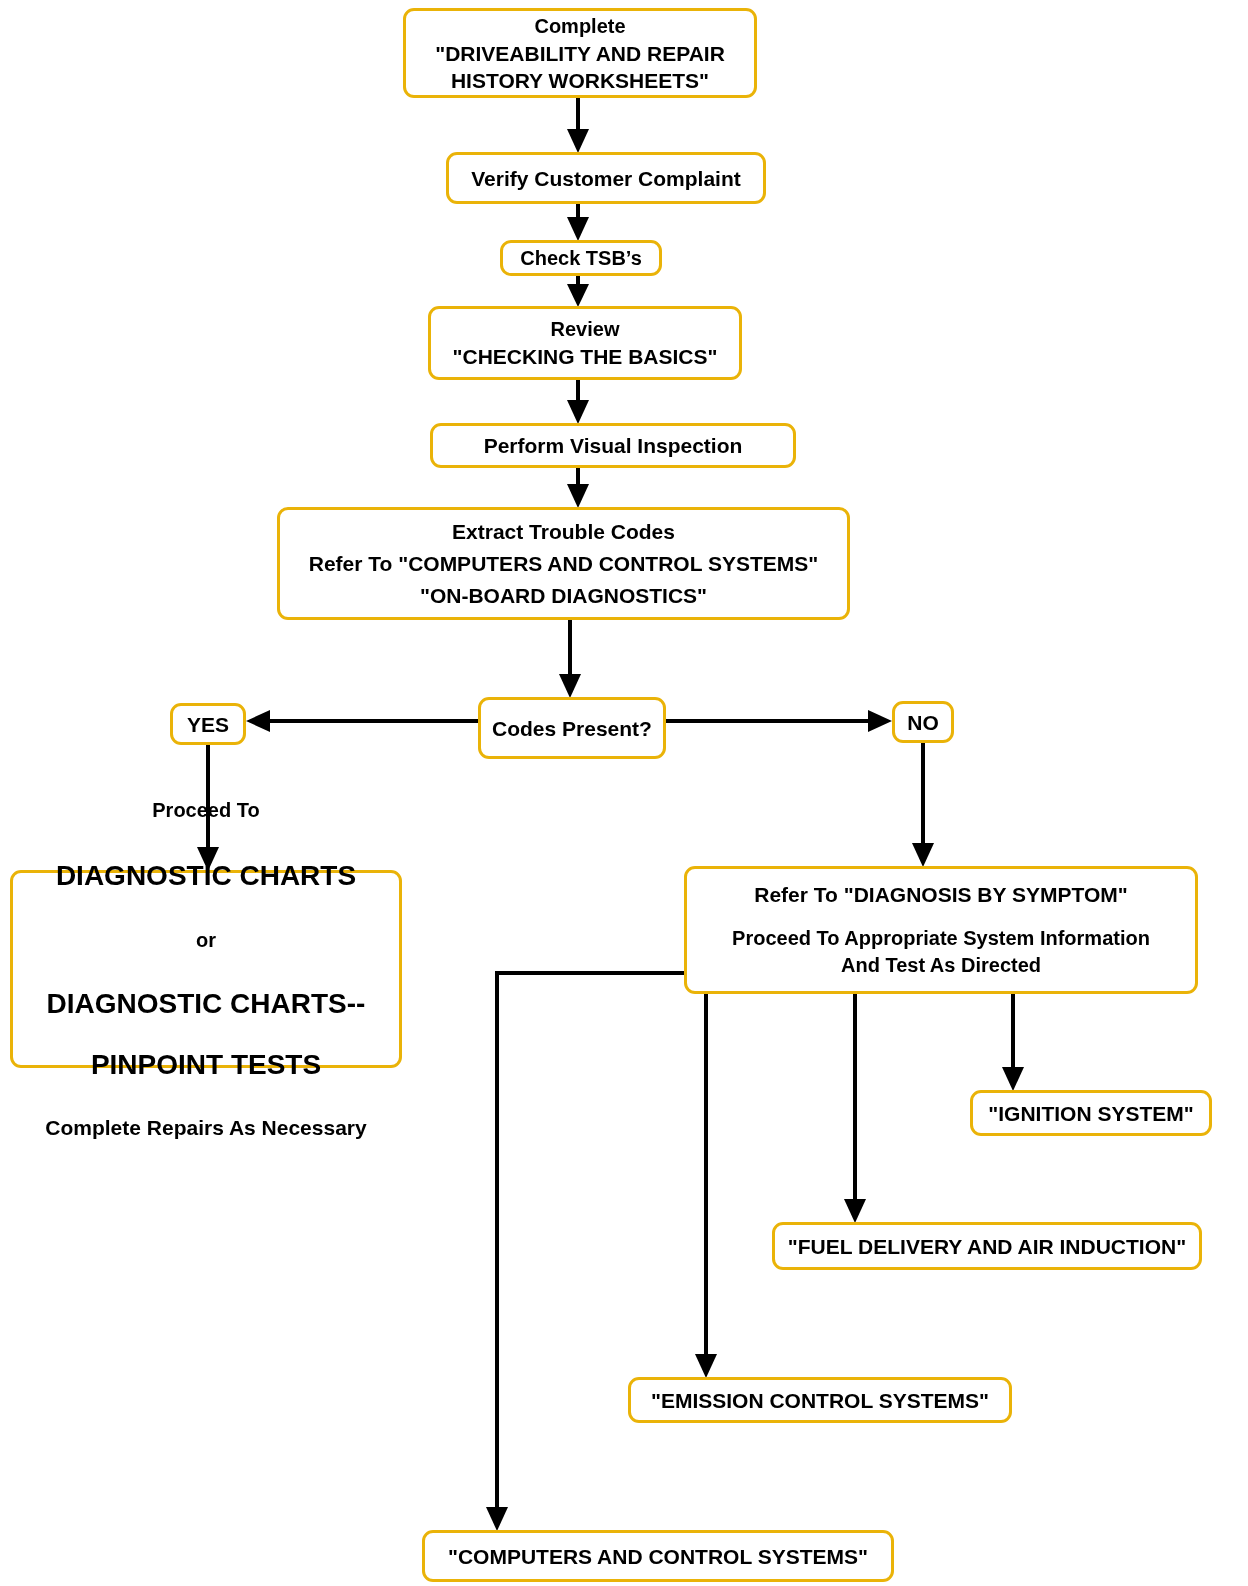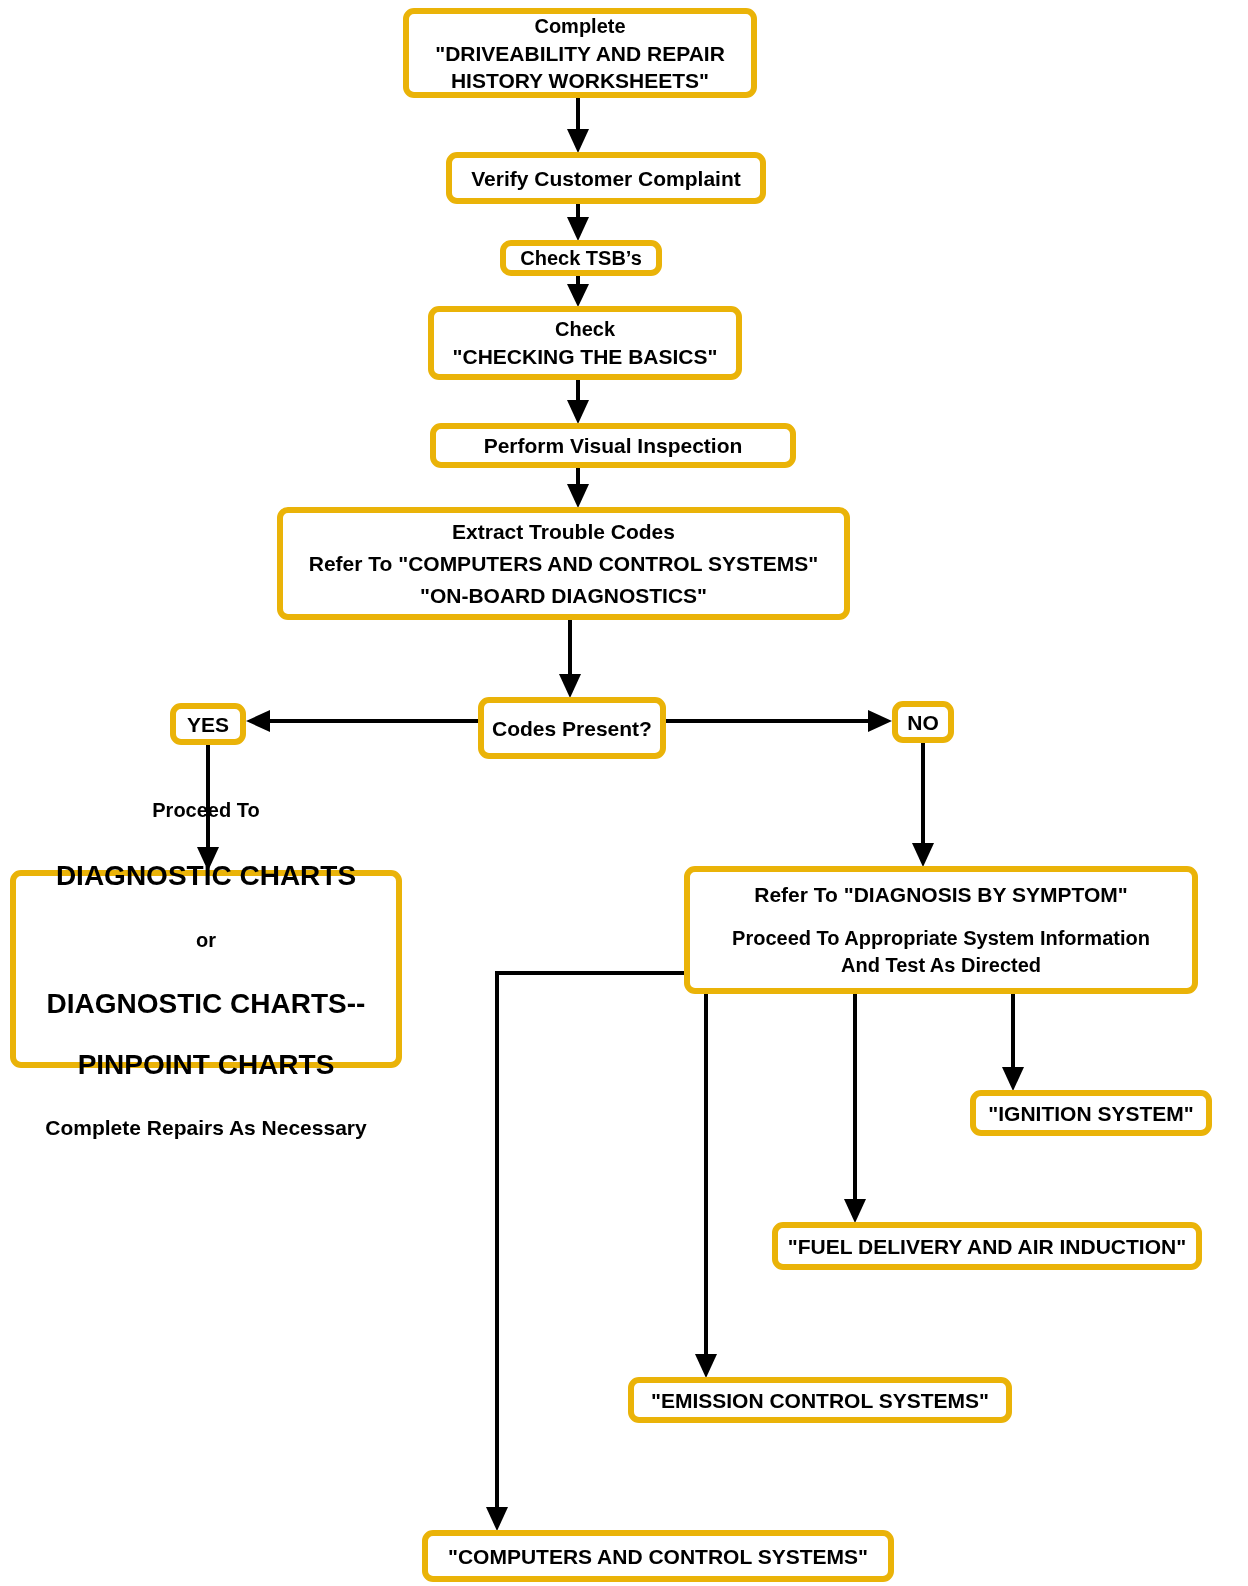--- a/index.html
+++ b/index.html
@@ -18,21 +18,21 @@
   }
   .connectors {
     position: absolute;
     left: 0;
     top: 0;
   }
   .node {
     position: absolute;
     box-sizing: border-box;
     background: #ffffff;
-    border: 6px solid #eab308;
+    border: 3px solid #eab308;
     border-radius: 11px;
     display: flex;
     flex-direction: column;
     align-items: center;
     justify-content: center;
     text-align: center;
     font-weight: bold;
     font-size: 20px;
     line-height: 27px;
     color: #000000;
@@ -93,21 +93,21 @@
 
   <div class="node" style="left:426px; top:152px; width:320px; height:52px;margin-left:20px;">
     <div class="ln t-lg">Verify Customer Complaint</div>
   </div>
 
   <div class="node" style="left:500px; top:240px; width:162px; height:36px;">
     <div class="ln">Check TSB’s</div>
   </div>
 
   <div class="node" style="left:428px; top:306px; width:314px; height:74px;">
-    <div class="ln">Check</div>
+    <div class="ln">Review</div>
     <div class="ln t-lg">"CHECKING THE BASICS"</div>
   </div>
 
   <div class="node" style="left:430px; top:423px; width:366px; height:45px;">
     <div class="ln t-lg">Perform Visual Inspection</div>
   </div>
 
   <div class="node n-extract" style="left:277px; top:507px; width:573px; height:113px;">
     <div class="ln">Extract Trouble Codes</div>
     <div class="ln">Refer To "COMPUTERS AND CONTROL SYSTEMS"</div>
@@ -124,21 +124,21 @@
 
   <div class="node" style="left:892px; top:701px; width:62px; height:42px;">
     <div class="ln t-lg">NO</div>
   </div>
 
   <div class="node n-proceed" style="left:10px; top:870px; width:392px; height:198px;">
     <div class="ln">Proceed To</div>
     <div class="ln t-xl">DIAGNOSTIC CHARTS</div>
     <div class="ln">or</div>
     <div class="ln t-xl" style="line-height:27px;">DIAGNOSTIC CHARTS--</div>
-    <div class="ln t-xl" style="line-height:27px;">PINPOINT CHARTS</div>
+    <div class="ln t-xl" style="line-height:27px;">PINPOINT TESTS</div>
     <div class="ln t-lg">Complete Repairs As Necessary</div>
   </div>
 
   <div class="node" style="left:684px; top:866px; width:514px; height:128px;">
     <div class="ln t-lg gap-after">Refer To "DIAGNOSIS BY SYMPTOM"</div>
     <div class="ln">Proceed To Appropriate System Information</div>
     <div class="ln">And Test As Directed</div>
   </div>
 
   <div class="node n-target" style="left:970px; top:1090px; width:242px; height:46px;">

